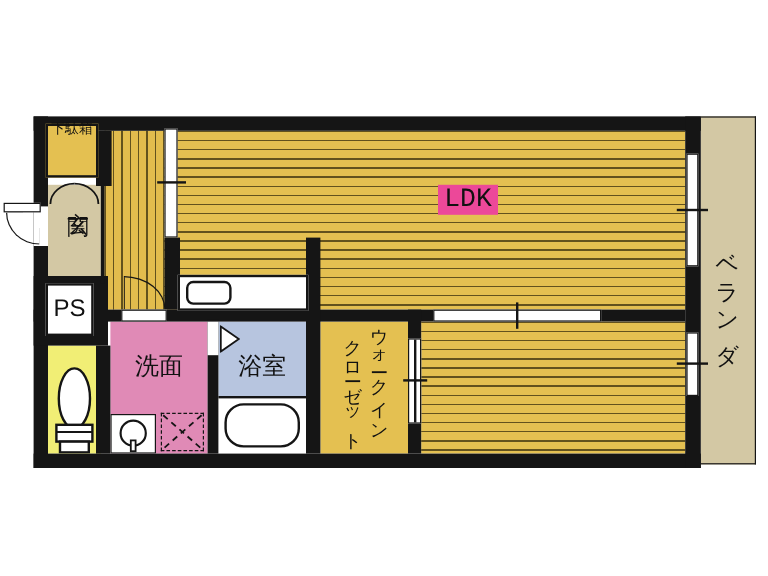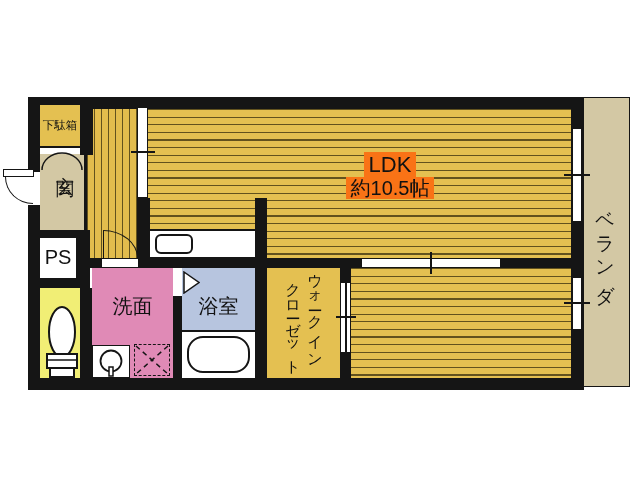--- a/index.html
+++ b/index.html
@@ -14,21 +14,21 @@
   .gold{background:#e4c051;}
   .beige{background:#d3c8a4;}
   .pink{background:#e08ab6;}
   .blue{background:#b7c5df;}
   .yellow{background:#f1ee75;}
   .wall{background:#151515;}
   .whitebox{background:#fff;border:2px solid #151515;box-sizing:border-box;}
   .opening{background:#fff;border:1.5px solid #151515;box-sizing:border-box;}
   .tick{background:#151515;}
   .lbl{line-height:1.05;text-align:center;white-space:nowrap;}
-  .halo span{background:#f97316;padding:0 5px;}
+  .halo span{background:#ec4899;padding:0 5px;font-family:Liberation Mono, monospace;}
   .vtext{writing-mode:vertical-rl;text-orientation:upright;white-space:nowrap;}
   .arc-hall{border-left:1.6px solid #151515;border-top:1.6px solid #151515;
             border-right:1.6px solid #151515;border-top-right-radius:100% 100%;box-sizing:border-box;}
   .arc-front{border-left:1.6px solid #151515;border-bottom:1.6px solid #151515;
              border-bottom-left-radius:100% 100%;box-sizing:border-box;}
   .dashbox{border:1.6px dashed #151515;box-sizing:border-box;}
   .tub{background:#fff;border:2.5px solid #151515;border-radius:16px;box-sizing:border-box;}
   svg{display:block;}
 </style>
 </head>
@@ -99,21 +99,21 @@
   <div class="abs opening" style="left:340px;top:282px;width:11px;height:71px;"></div>
   <div class="abs tick" style="left:345px;top:283px;width:1.5px;height:69px;"></div>
   <div class="abs tick" style="left:336px;top:316px;width:20px;height:1.5px;"></div>
 
   <div class="abs" style="left:173px;top:268px;width:9px;height:28px;background:#fff;"></div>
   <svg class="abs" style="left:183px;top:271px;" width="17" height="23" viewBox="0 0 17 23">
     <polygon points="1,1 16,11.5 1,22" fill="#ffffff" stroke="#151515" stroke-width="1.5"></polygon>
   </svg>
 
   <div class="abs whitebox gold" style="left:38px;top:103px;width:44px;height:45px;background:#e4c051;"></div>
-  <div class="abs lbl" style="left:38px;top:119px;width:44px;font-size:11.5px;">下駄箱</div>
+  <div class="abs lbl" style="left:38px;top:102px;width:44px;font-size:11.5px;">下駄箱</div>
 
   <div class="abs whitebox" style="left:38px;top:236px;width:40px;height:44px;"></div>
   <div class="abs lbl" style="left:38px;top:247px;width:40px;font-size:20px;">PS</div>
 
   <div class="abs whitebox" style="left:148px;top:229px;width:109px;height:30px;"></div>
   <div class="abs" style="left:155px;top:234px;width:38px;height:20px;background:#fff;border:2px solid #151515;border-radius:6px;box-sizing:border-box;"></div>
 
   <svg class="abs" style="left:42px;top:302px;" width="40" height="76" viewBox="0 0 40 76">
     <ellipse cx="20" cy="30" rx="13" ry="25" fill="#ffffff" stroke="#151515" stroke-width="2"></ellipse>
     <rect x="5" y="52" width="30" height="14" fill="#ffffff" stroke="#151515" stroke-width="2"></rect>
@@ -130,21 +130,20 @@
   <div class="abs dashbox" style="left:134px;top:344px;width:36px;height:32px;"></div>
   <svg class="abs" style="left:134px;top:344px;" width="36" height="32" viewBox="0 0 36 32">
     <line x1="2" y1="2" x2="34" y2="30" stroke="#151515" stroke-width="1.5" stroke-dasharray="5 4"></line>
     <line x1="34" y1="2" x2="2" y2="30" stroke="#151515" stroke-width="1.5" stroke-dasharray="5 4"></line>
   </svg>
 
   <div class="abs tub" style="left:187px;top:336px;width:63px;height:37px;"></div>
 
   <div class="abs lbl halo" style="left:300px;top:153px;width:180px;font-size:22px;">
     <div><span>LDK</span></div>
-    <div style="font-size:20px;margin-top:2px;"><span>約10.5帖</span></div>
   </div>
 
 
   <div class="abs lbl" style="left:92px;top:296px;width:81px;font-size:20px;">洗面</div>
 
   <div class="abs lbl" style="left:182px;top:296px;width:73px;font-size:20px;">浴室</div>
 
   <div class="abs vtext" style="left:305px;top:264px;font-size:15px;letter-spacing:2px;">ウォークイン</div>
   <div class="abs vtext" style="left:283px;top:272px;font-size:15px;letter-spacing:2px;">クローゼット</div>
 

